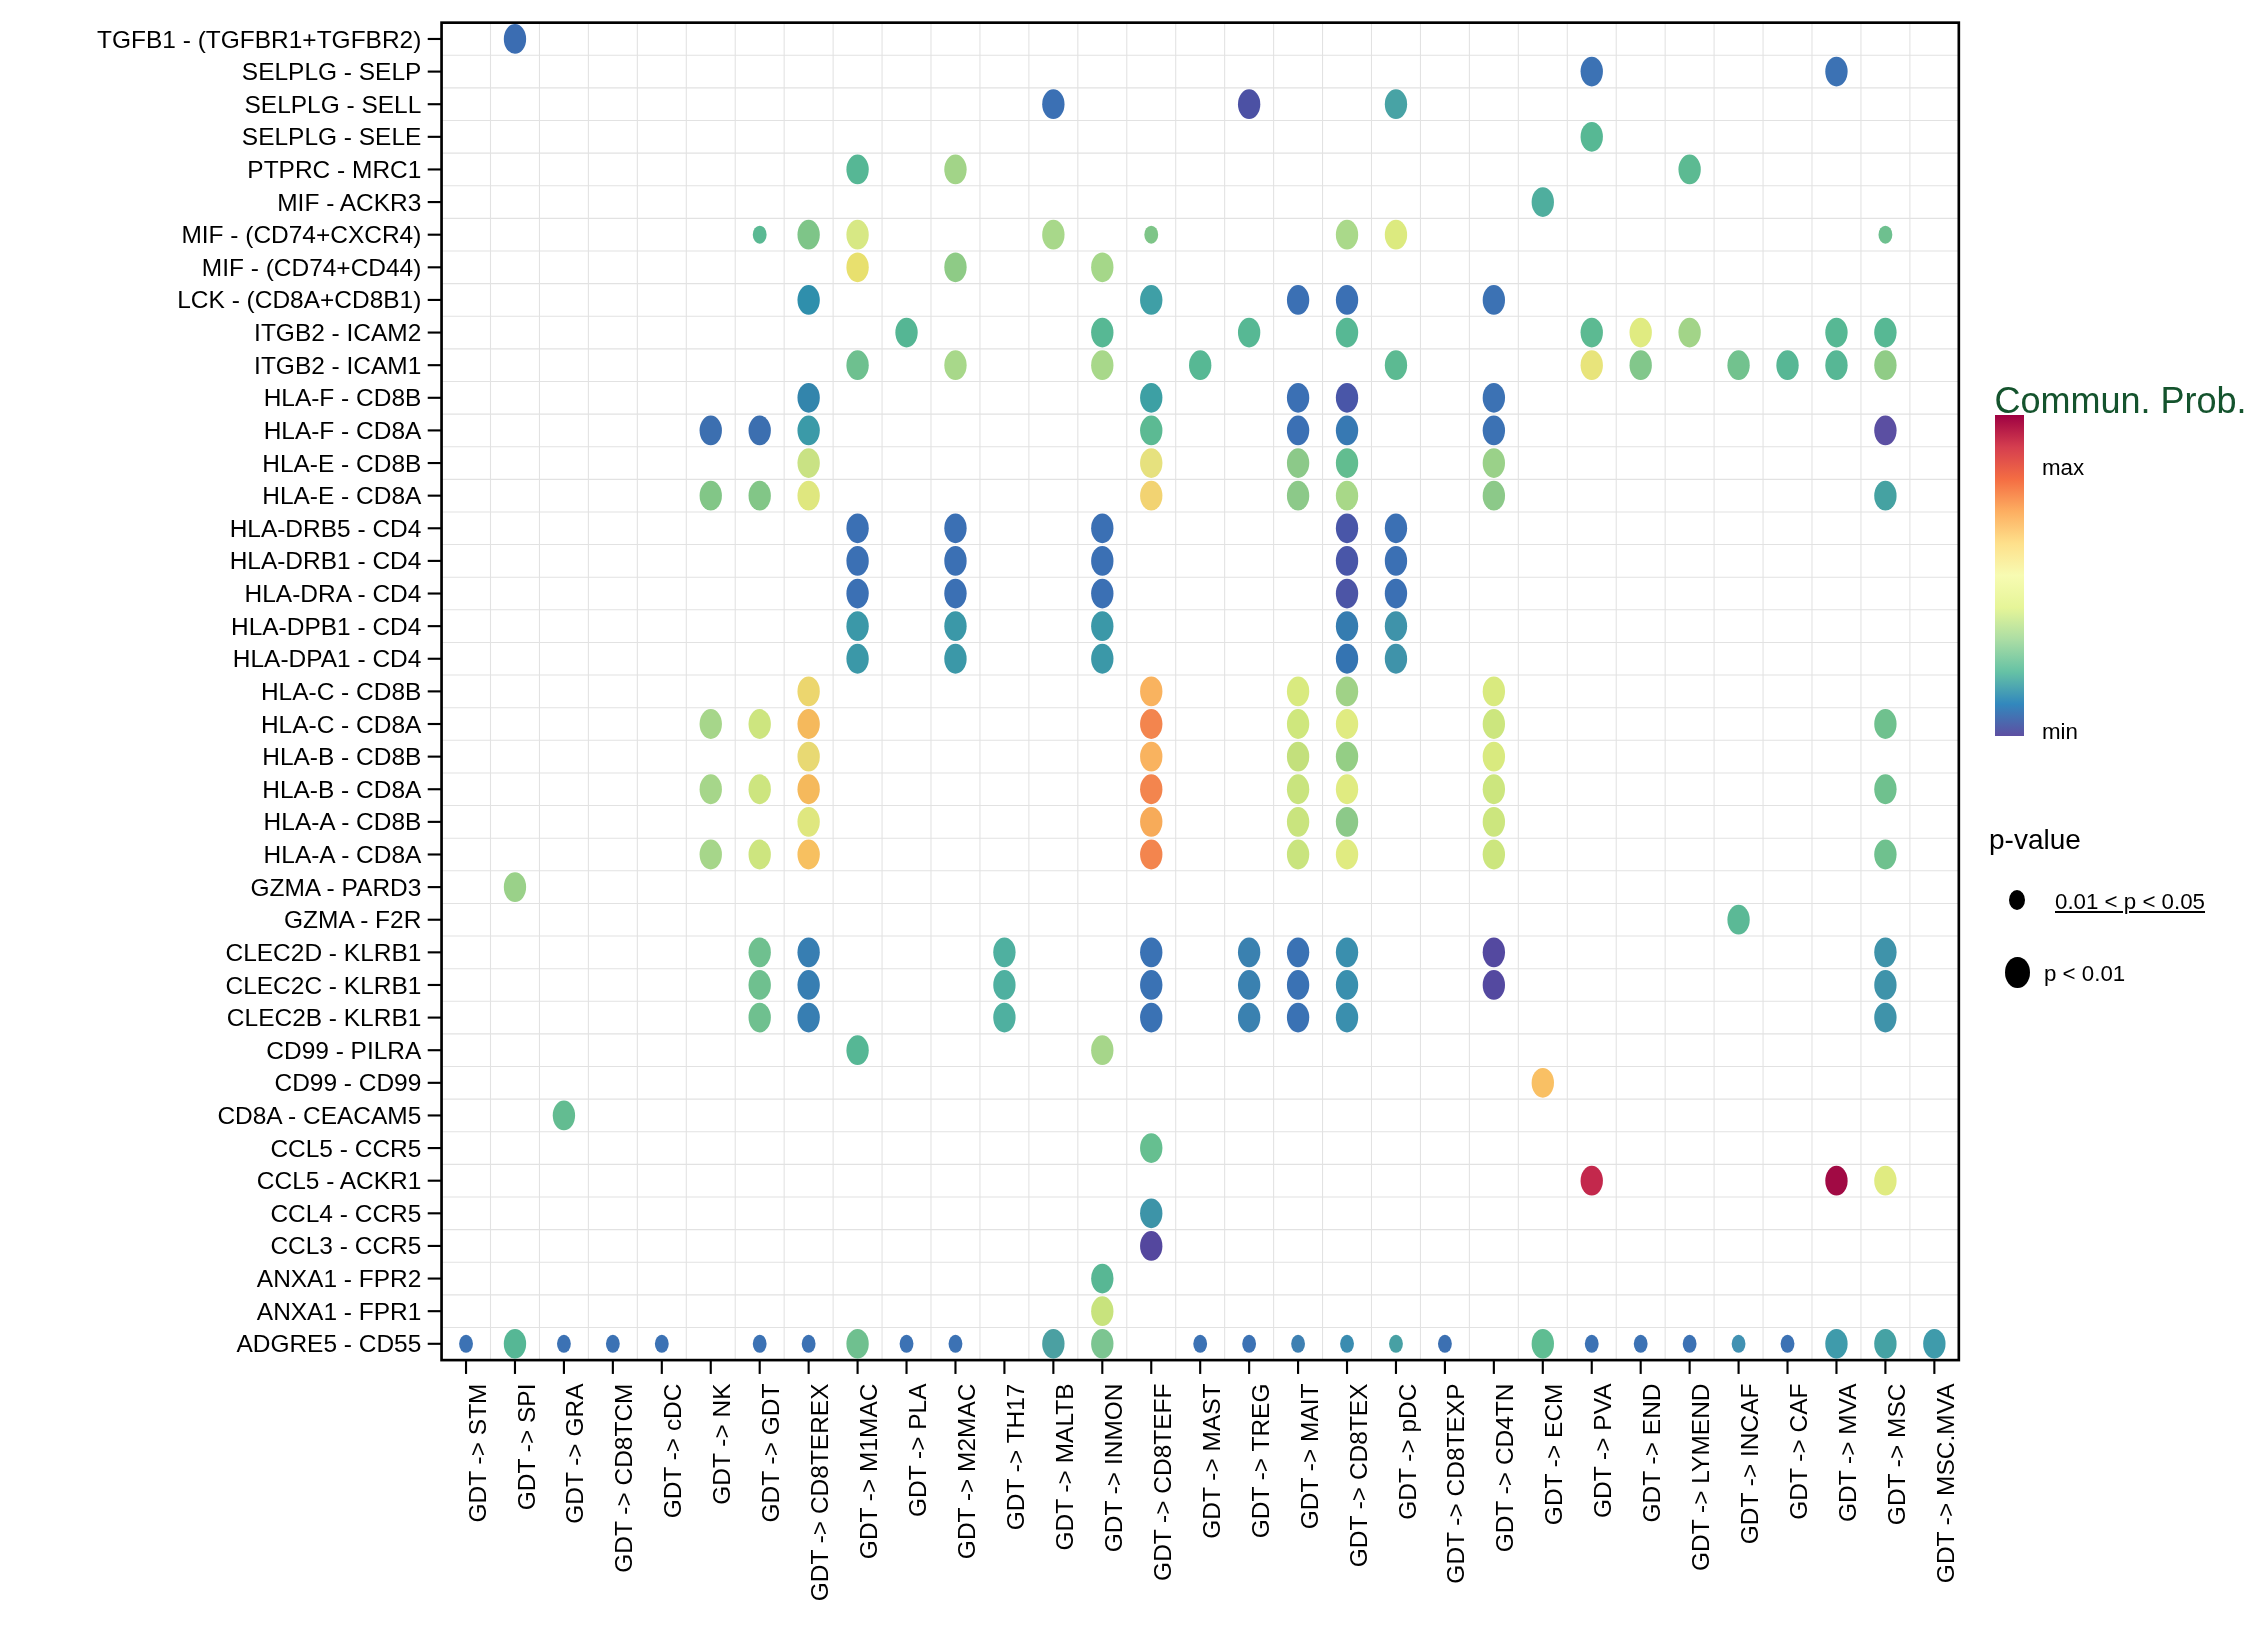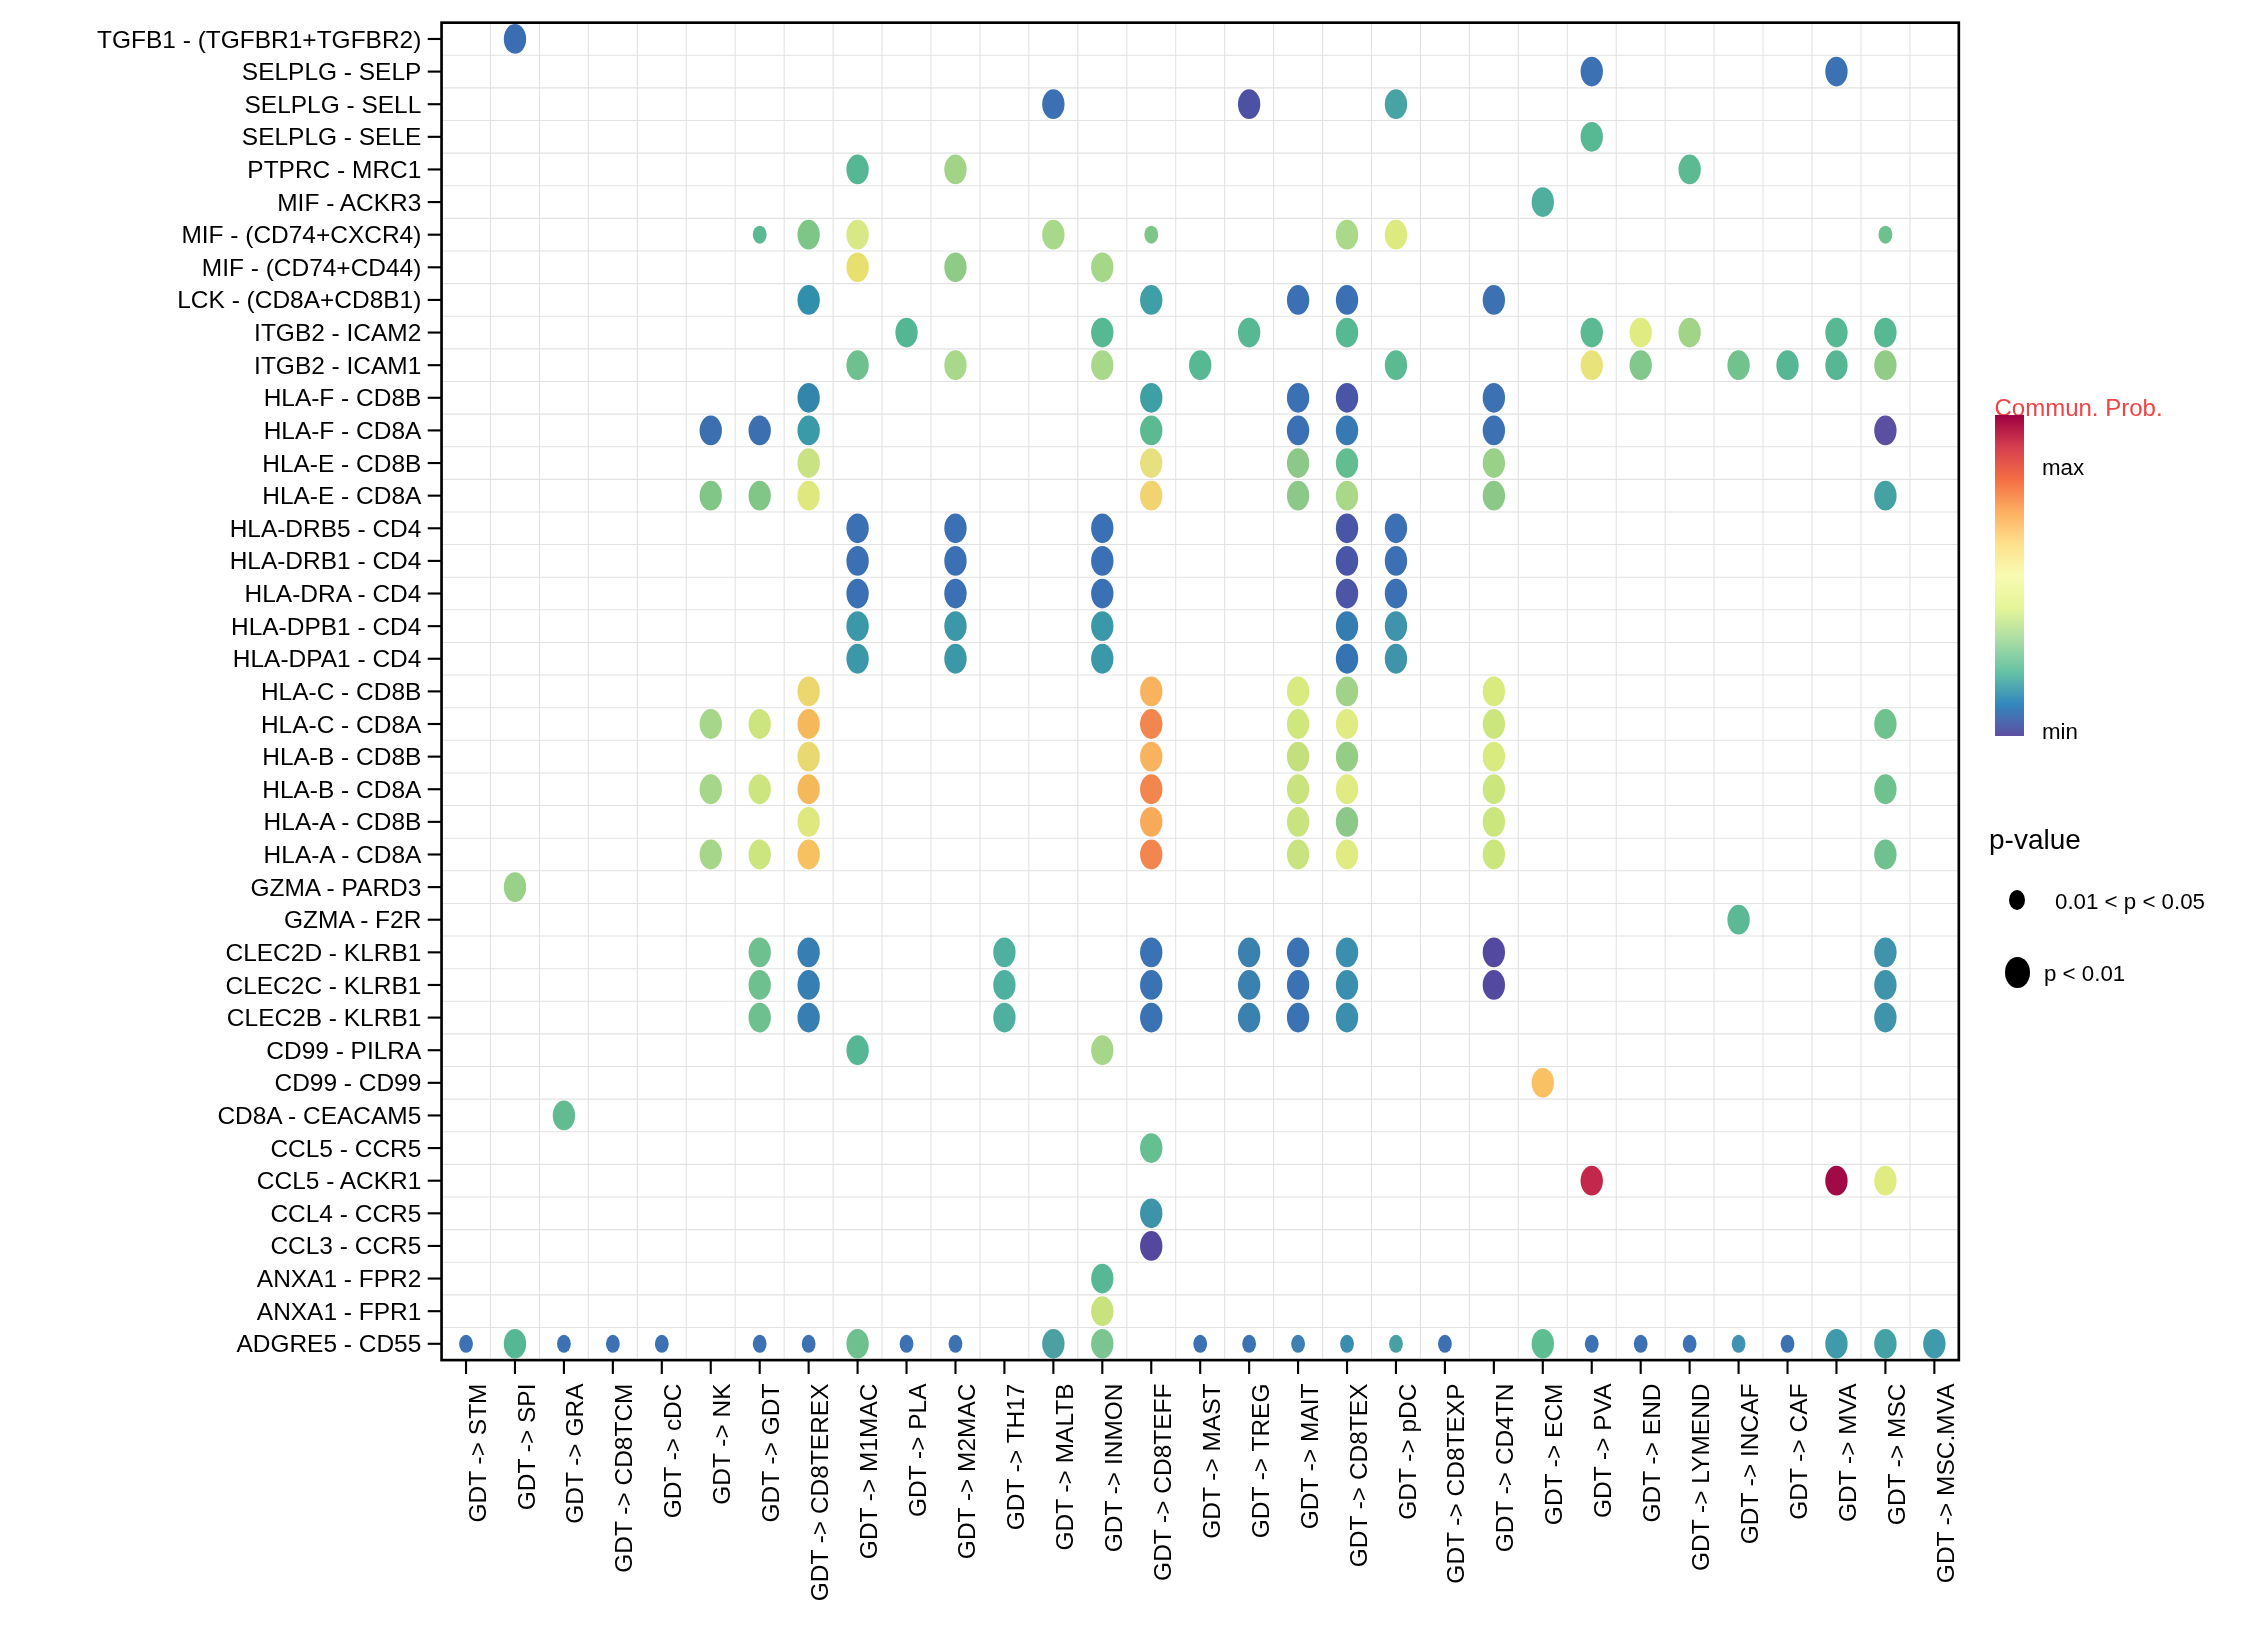--- a/index.html
+++ b/index.html
@@ -1,29 +1,29 @@
 <!DOCTYPE html>
 <html style="font-size:8.5px"><head>
 <meta charset="utf-8">
 <style>
   html,body{margin:0;padding:0;background:#fff;}
   .page{position:relative;width:2261px;height:1636px;background:#ffffff;
         font-family:"Liberation Sans",sans-serif;color:#000;overflow:hidden;}
   .chart-svg{position:absolute;left:0;top:0;}
   .legend{position:absolute;left:1969px;top:0;width:293px;height:1636px;}
-  .legend-title{position:absolute;left:25.5px;top:394px;font-size:24px;color:#ef4444;}
+  .legend-title{position:absolute;left:25.5px;top:380px;font-size:36px;color:#14532d;}
   .colorbar{position:absolute;left:25.5px;top:415px;width:29px;height:321px;}
   .colorbar-max{position:absolute;left:73px;top:411px;font-size:22.3px;margin-top:44px;}
   .colorbar-min{position:absolute;left:73px;top:719px;font-size:22.3px;}
   .pvalue-title{position:absolute;left:20px;top:824px;font-size:28px;text-align:center;}
   .pv-dot{position:absolute;background:#000;border-radius:50%;}
   .pv-dot-small{left:40px;top:890px;width:16px;height:20px;}
   .pv-dot-large{left:36px;top:957px;width:24.5px;height:31px;}
   .pv-label{position:absolute;font-size:22.3px;}
-  .pv-label-small{left:86px;top:889px;}
+  .pv-label-small{left:86px;top:889px;text-decoration:underline;}
   .pv-label-large{left:75px;top:961px;}
 </style>
 </head>
 <body>
 
 <div class="page">
 
   <svg class="chart-svg" id="chart" width="2261" height="1636" viewBox="0 0 4250 3074">
       <line x1="830" y1="42" x2="830" y2="2556" stroke="#e2e2e2" stroke-width="2"></line>
       <line x1="922" y1="42" x2="922" y2="2556" stroke="#e2e2e2" stroke-width="2"></line>

